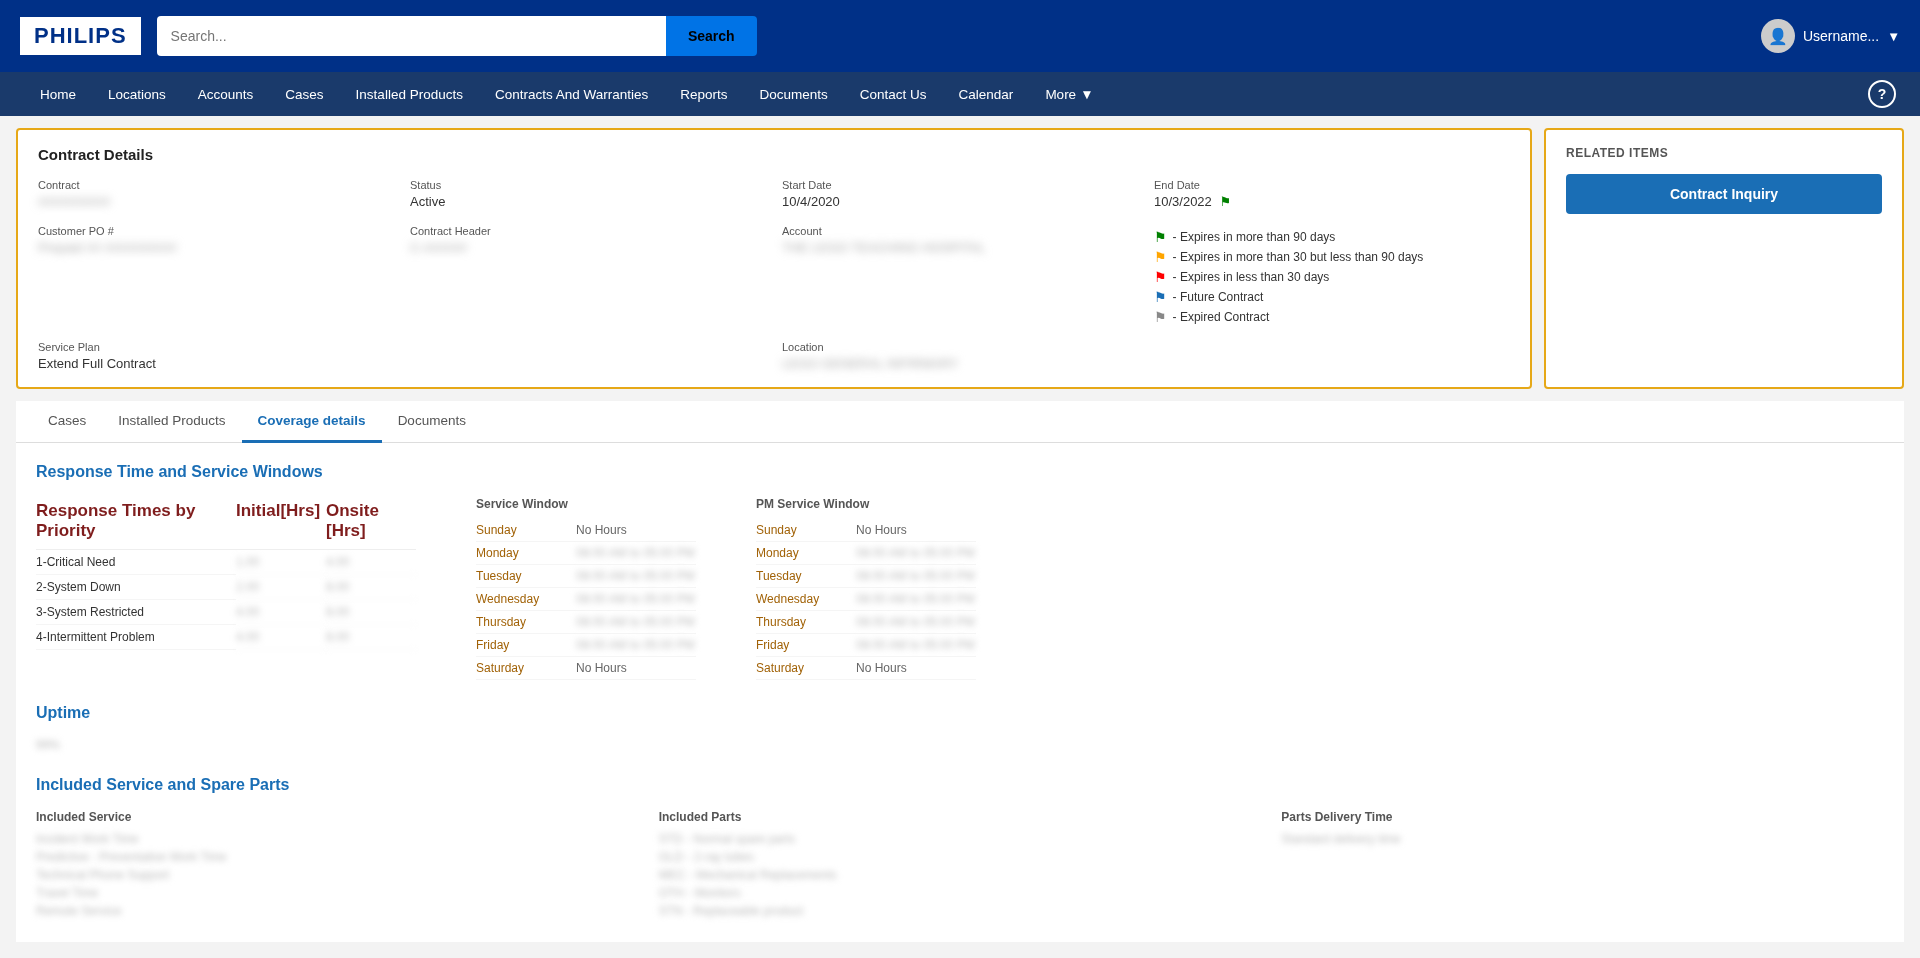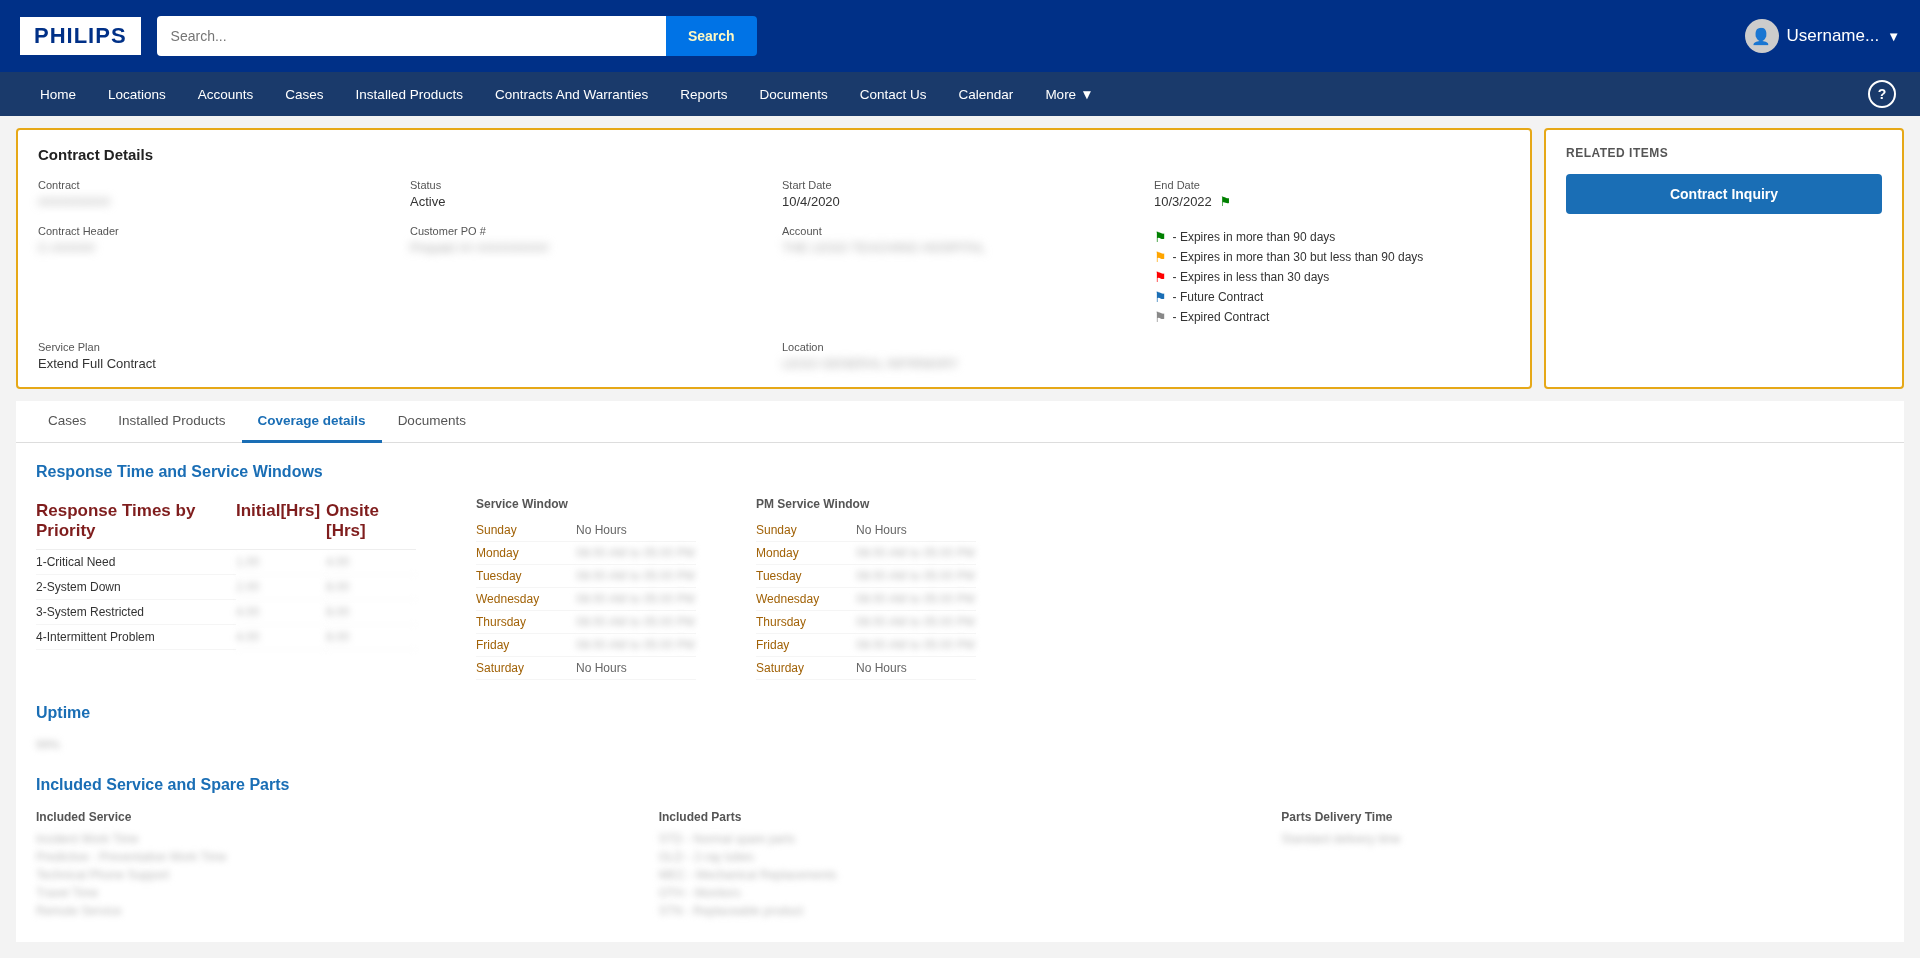--- a/index.html
+++ b/index.html
@@ -37,21 +37,21 @@
     .search-input {
       flex: 1;
       border: none;
       padding: 12px 14px;
       font-size: 14px;
       outline: none;
       border-radius: 4px 0 0 4px;
     }
     .search-btn {
       background: #0073e6;
-      color: #fef9c3;
+      color: #000000;
       border: none;
       padding: 0 22px;
       font-size: 14px;
       font-weight: 600;
       cursor: pointer;
       border-radius: 0 4px 4px 0;
     }
     .user-area {
       margin-left: auto;
       display: flex;
@@ -65,21 +65,21 @@
       height: 34px;
       border-radius: 50%;
       background: #ccc;
       display: flex;
       align-items: center;
       justify-content: center;
       font-size: 16px;
       color: #555;
     }
     .user-name {
-      font-size: 17px;
+      font-size: 14px;
       color: white;
     }
 
     
     .nav-bar {
       background: #1a3a6b;
       height: 44px;
       display: flex;
       align-items: center;
       padding: 0 24px;
@@ -384,26 +384,26 @@
         </div>
         <div>
           <div class="field-label">End Date</div>
           <div class="field-value">
             <span>10/3/2022</span>
             <span style="color: green; margin-left: 4px;">⚑</span>
           </div>
         </div>
 
         <div>
+          <div class="field-label">Customer PO #</div>
+          <div class="field-value blurred">Prepaid ## ##########</div>
+        </div>
+        <div>
           <div class="field-label">Contract Header</div>
           <div class="field-value blurred">C-######</div>
-        </div>
-        <div>
-          <div class="field-label">Customer PO #</div>
-          <div class="field-value blurred">Prepaid ## ##########</div>
         </div>
         <div>
           <div class="field-label">Account</div>
           <div class="field-value link blurred">THE LEGO TEACHING HOSPITAL</div>
         </div>
         <div>
           <div class="legend-box">
             <div class="legend-item">
               <span style="color:green;font-size:14px;">⚑</span>
               <span>- Expires in more than 90 days</span>

